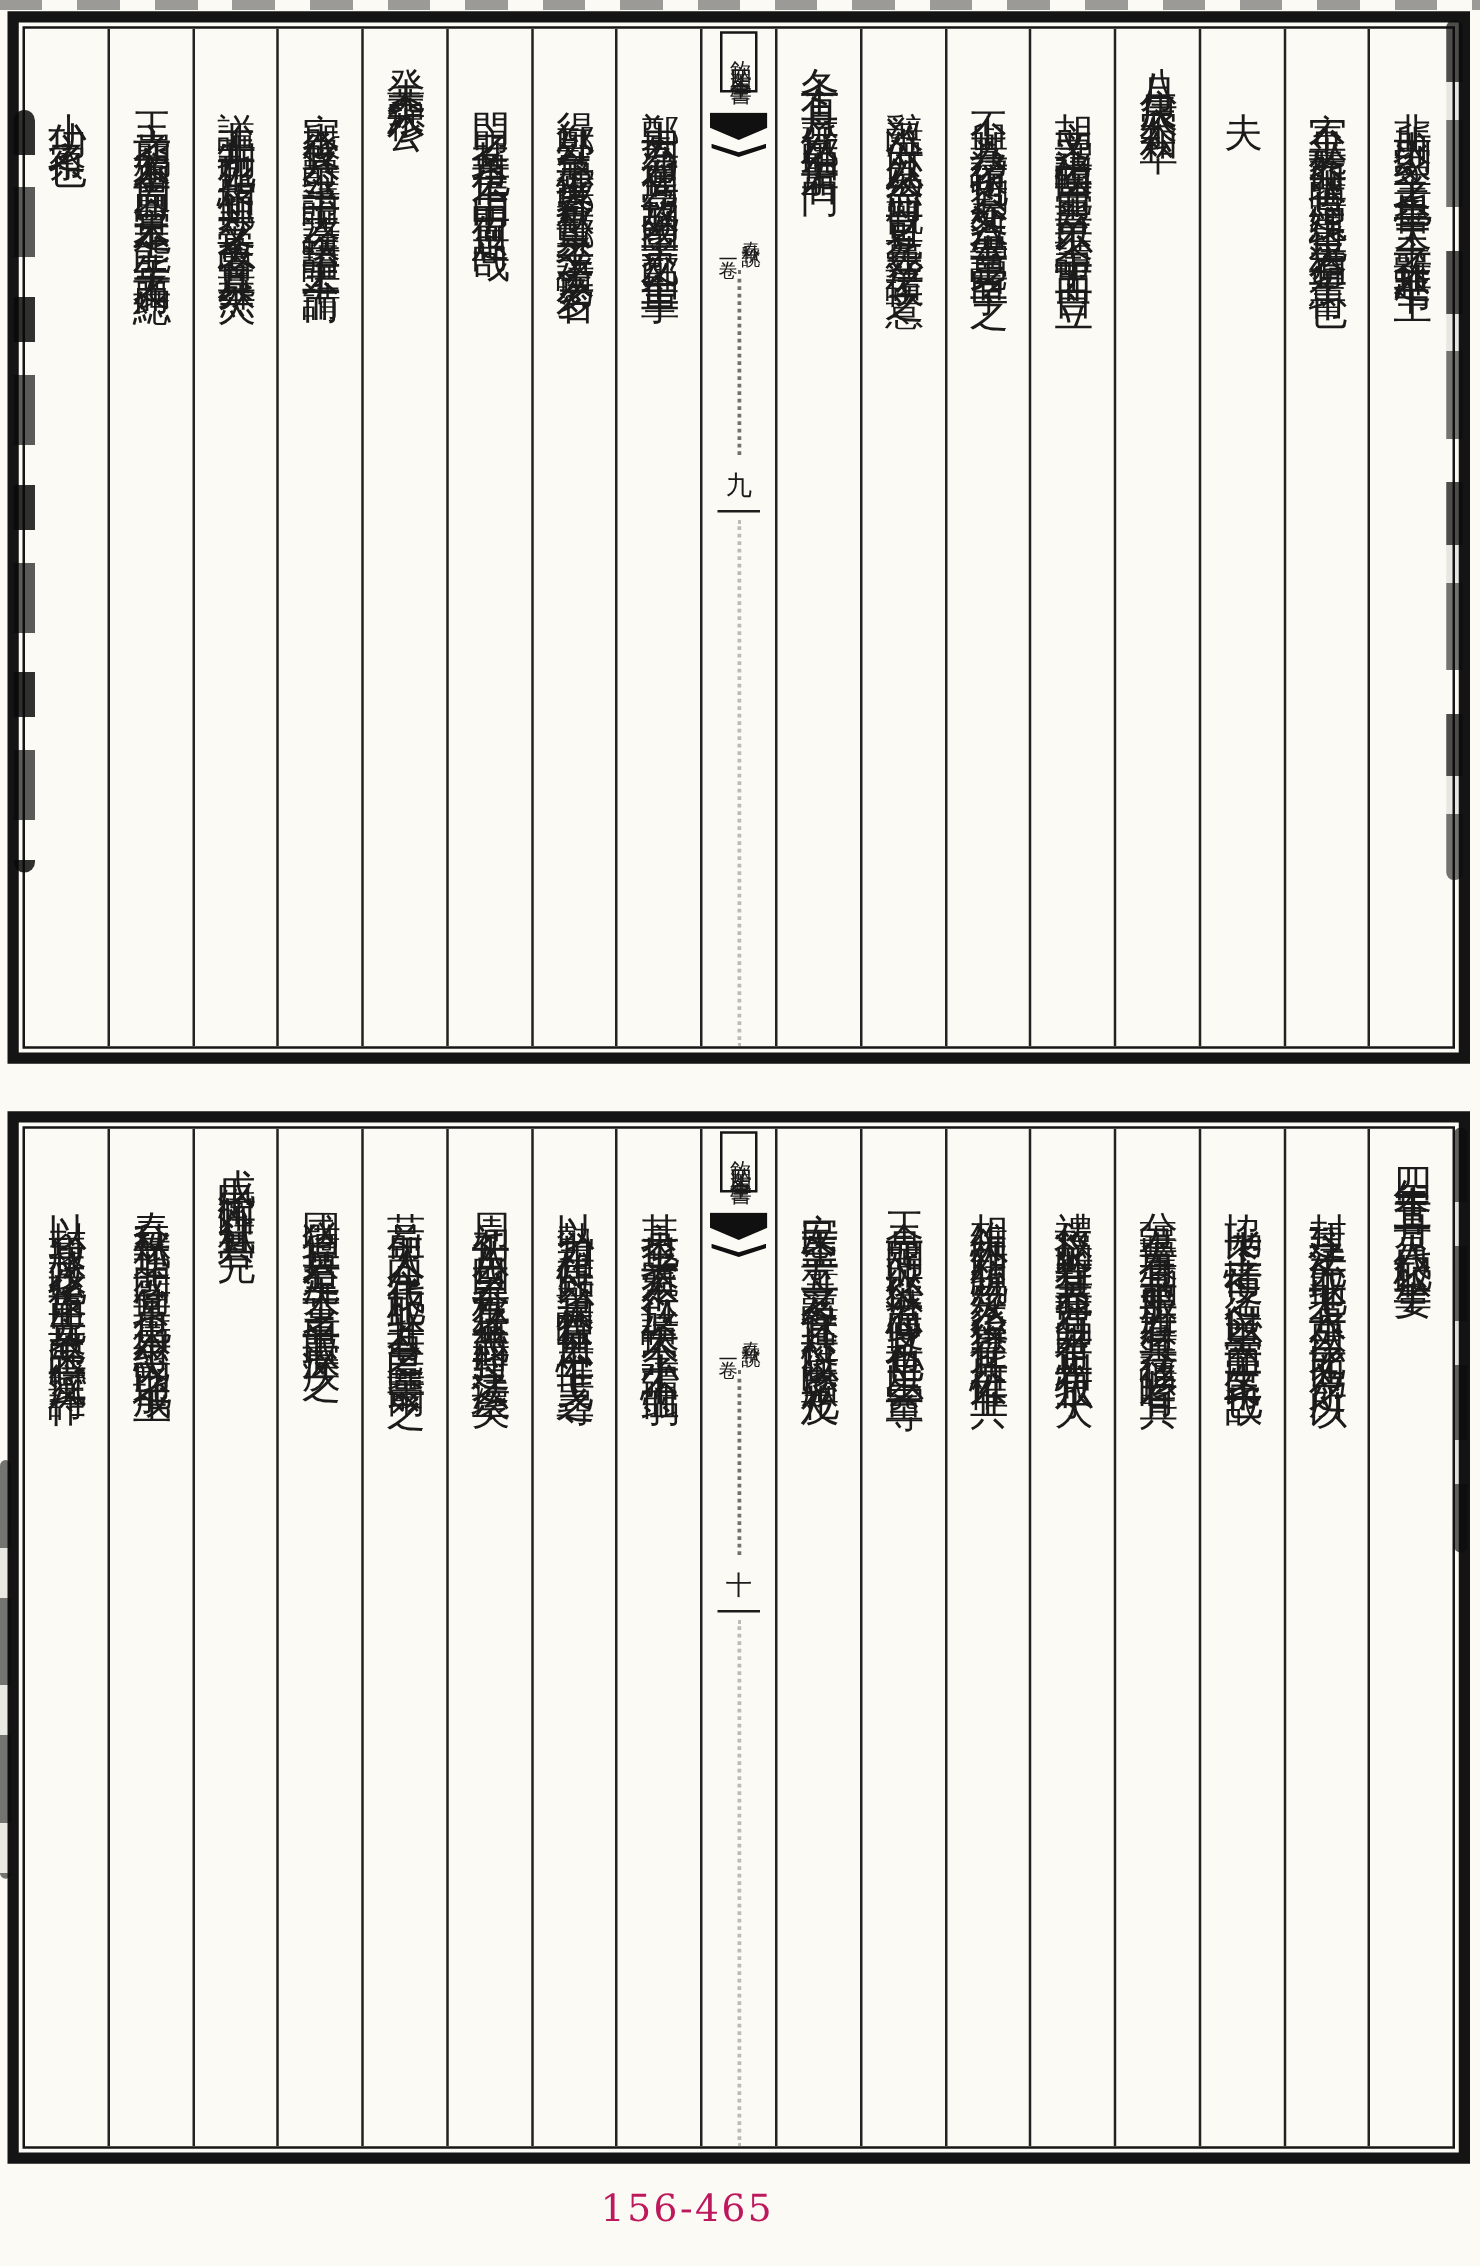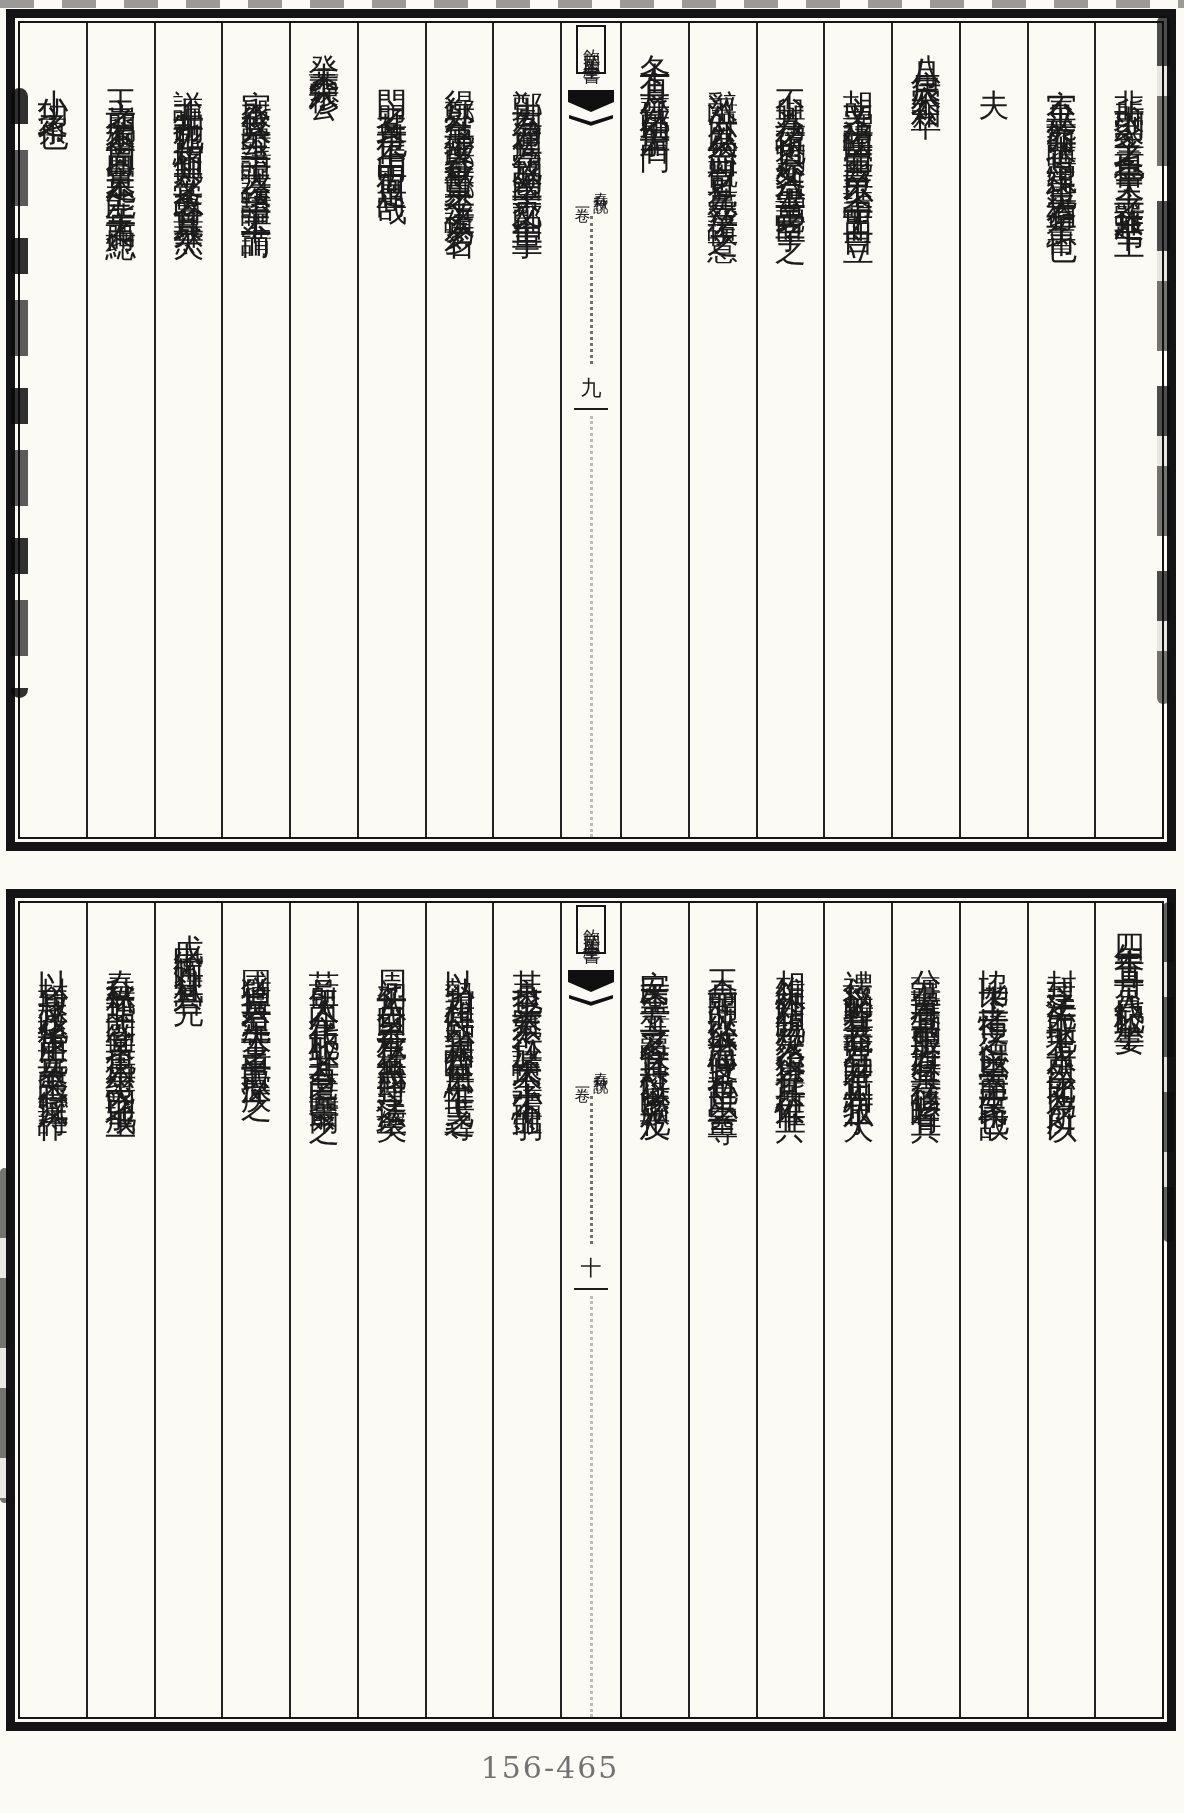--- a/index.html
+++ b/index.html
@@ -36,21 +36,21 @@
     clip-path:polygon(0 0,50% 52%,100% 0,100% 26%,50% 82%,0 26%);}
   .small-titles{display:flex;flex-direction:row-reverse;gap:3px;margin-top:52px;}
   .small-titles .vtext{margin-top:0;font-size:15.5px;letter-spacing:3px;}
   .small-titles .juan{margin-top:16px;}
   .dash-line{width:0;border-left:3px dotted rgba(40,40,40,.65);height:148px;margin-top:14px;}
   .dash-line.tall{flex:1 1 auto;margin-top:6px;opacity:.45;}
   .pagenum{font-size:21px;margin-top:10px;}
   .pagenum-rule{width:34px;border-top:2px solid #1d1d1d;margin-top:6px;}
   
   .footer{position:absolute;top:1750px;left:0;width:1100px;text-align:center;
-    font-size:30px;letter-spacing:2px;color:#737373;}
+    font-size:30px;letter-spacing:2px;color:#be185d;}
   
   .smudge{position:absolute;pointer-events:none;}
   .smudge.s1{left:11px;top:88px;width:17px;height:610px;border-radius:9px;opacity:.88;
     background:repeating-linear-gradient(180deg,rgba(8,8,8,.95) 0 36px,rgba(8,8,8,0) 36px 62px,rgba(8,8,8,.75) 62px 118px,rgba(8,8,8,0) 118px 150px);}
   .smudge.s2{left:1157px;top:16px;width:13px;height:688px;border-radius:6px;opacity:.8;
     background:repeating-linear-gradient(180deg,rgba(10,10,10,.9) 0 50px,rgba(10,10,10,.1) 50px 80px,rgba(10,10,10,.7) 80px 150px,rgba(10,10,10,0) 150px 185px);}
   .smudge.s3{left:1163px;top:902px;width:11px;height:340px;border-radius:6px;opacity:.75;
     background:repeating-linear-gradient(180deg,rgba(10,10,10,.85) 0 60px,rgba(10,10,10,.15) 60px 95px);}
   .smudge.s4{left:0;top:1168px;width:9px;height:335px;border-radius:5px;opacity:.7;
     background:repeating-linear-gradient(180deg,rgba(10,10,10,.8) 0 70px,rgba(10,10,10,.1) 70px 110px);}

